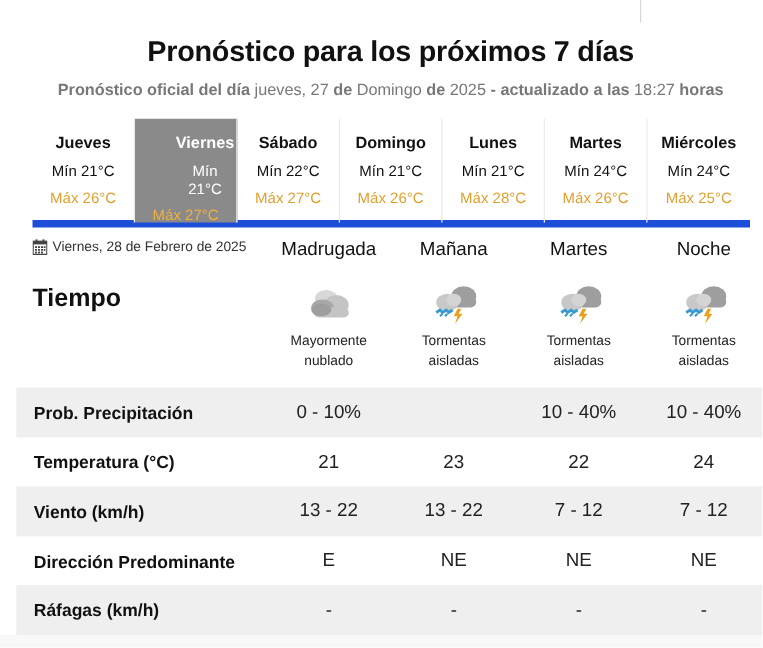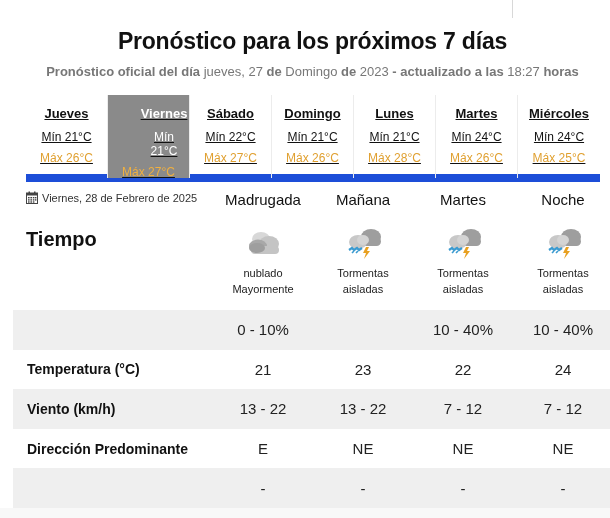--- a/index.html
+++ b/index.html
@@ -8,21 +8,21 @@
 
     .top-divider { position: absolute; left: 512px; top: 0; width: 1px; height: 18px; background: #d8d8d8; }
 
     .title { position: absolute; top: 28px; left: 0; width: 625px; text-align: center;
              font-size: 23px; font-weight: bold; color: #111; letter-spacing: -0.2px; }
     .subtitle { position: absolute; top: 64px; left: 0; width: 625px; text-align: center;
                 font-size: 13px; color: #777; }
     .subtitle b { font-weight: bold; color: #777; }
 
     .days { position: absolute; top: 95px; left: 26px; width: 574px; height: 87px; display: flex;
-            border-bottom: 8px solid #1d4ed8; text-decoration: underline; }
+            border-bottom: 6px solid #1d4ed8; }
     .day { width: 82px; height: 83px; text-align: center; border-right: 1px solid #ececec; cursor: pointer; }
     .day:last-child { border-right: none; }
     .day.active { background: #8a8a8a; }
     .day .dname { margin-top: 11px; font-size: 13px; font-weight: bold; color: #111; }
     .day .dmin { margin-top: 9px; font-size: 12px; color: #111; }
     .day .dmax { margin-top: 7px; font-size: 12px; color: #e0a030; }
     .day.active .dname, .day.active .dmin { color: #ffffff; padding-left: 31px; }
     .day.active .dmax { color: #f0b040; }
 
     .date-line { position: absolute; top: 191px; left: 26px; font-size: 11px; color: #333; display: flex; align-items: flex-end; }
@@ -48,21 +48,21 @@
 
 <div class="top-divider"></div>
 
 <h1 class="title">Pronóstico para los próximos 7 días</h1>
 <div class="subtitle">
   <b>Pronóstico oficial del día</b>
   <span>jueves, 27</span>
   <b>de</b>
   <span>Domingo</span>
   <b>de</b>
-  <span>2023</span>
+  <span>2025</span>
   <b>- actualizado a las</b>
   <span>18:27</span>
   <b>horas</b>
 </div>
 
 <div class="days">
   <div class="day">
     <div class="dname">Jueves</div>
     <div class="dmin">Mín 21°C</div>
     <div class="dmax">Máx 26°C</div>
@@ -131,22 +131,22 @@
 
 <div class="wcell" style="left:213px">
   <svg class="wicon" viewBox="0 0 44 34">
     <ellipse cx="20" cy="13" rx="9" ry="7" fill="#d8d8d8"></ellipse>
     <ellipse cx="28" cy="18" rx="10" ry="8" fill="#c4c4c4"></ellipse>
     <ellipse cx="17" cy="20" rx="9" ry="6.5" fill="#a8a8a8"></ellipse>
     <rect x="10" y="20" width="28" height="8" rx="4" fill="#c4c4c4"></rect>
     <ellipse cx="16" cy="22" rx="8" ry="5" fill="#9e9e9e"></ellipse>
   </svg>
   <div class="wdesc">
+    <div>Mayormente</div>
     <div>nublado</div>
-    <div>Mayormente</div>
   </div>
 </div>
 
 <div class="wcell" style="left:313px">
   <svg class="wicon" viewBox="0 0 44 34">
     <ellipse cx="30" cy="11" rx="10" ry="8" fill="#9e9e9e"></ellipse>
     <rect x="18" y="11" width="22" height="9" rx="4.5" fill="#9e9e9e"></rect>
     <ellipse cx="17" cy="16" rx="9" ry="7" fill="#c8c8c8"></ellipse>
     <ellipse cx="22" cy="14" rx="6" ry="5" fill="#d4d4d4"></ellipse>
     <path d="M8 24 l3 -2 l2 2 l3 -2 l2 2 l3 -2" stroke="#3a9ad0" stroke-width="2.2" fill="none"></path>
@@ -186,20 +186,21 @@
     <path d="M25 21 l-3 6 h3 l-2 6 l6 -8 h-3 l2 -4 z" fill="#e8a020"></path>
   </svg>
   <div class="wdesc">
     <div>Tormentas</div>
     <div>aisladas</div>
   </div>
 </div>
 
 <div class="rows">
   <div class="row shade">
+    <span class="rlabel">Prob. Precipitación</span>
     <span class="rval" style="left:200px">0 - 10%</span>
     <span class="rval" style="left:400px">10 - 40%</span>
     <span class="rval" style="left:500px">10 - 40%</span>
   </div>
   <div class="row">
     <span class="rlabel">Temperatura (°C)</span>
     <span class="rval" style="left:200px">21</span>
     <span class="rval" style="left:300px">23</span>
     <span class="rval" style="left:400px">22</span>
     <span class="rval" style="left:500px">24</span>
@@ -212,20 +213,21 @@
     <span class="rval" style="left:500px">7 - 12</span>
   </div>
   <div class="row">
     <span class="rlabel">Dirección Predominante</span>
     <span class="rval" style="left:200px">E</span>
     <span class="rval" style="left:300px">NE</span>
     <span class="rval" style="left:400px">NE</span>
     <span class="rval" style="left:500px">NE</span>
   </div>
   <div class="row shade">
+    <span class="rlabel">Ráfagas (km/h)</span>
     <span class="rval" style="left:200px">-</span>
     <span class="rval" style="left:300px">-</span>
     <span class="rval" style="left:400px">-</span>
     <span class="rval" style="left:500px">-</span>
   </div>
 </div>
 
 <div class="bottom-fade"></div>
 
 </body></html>

